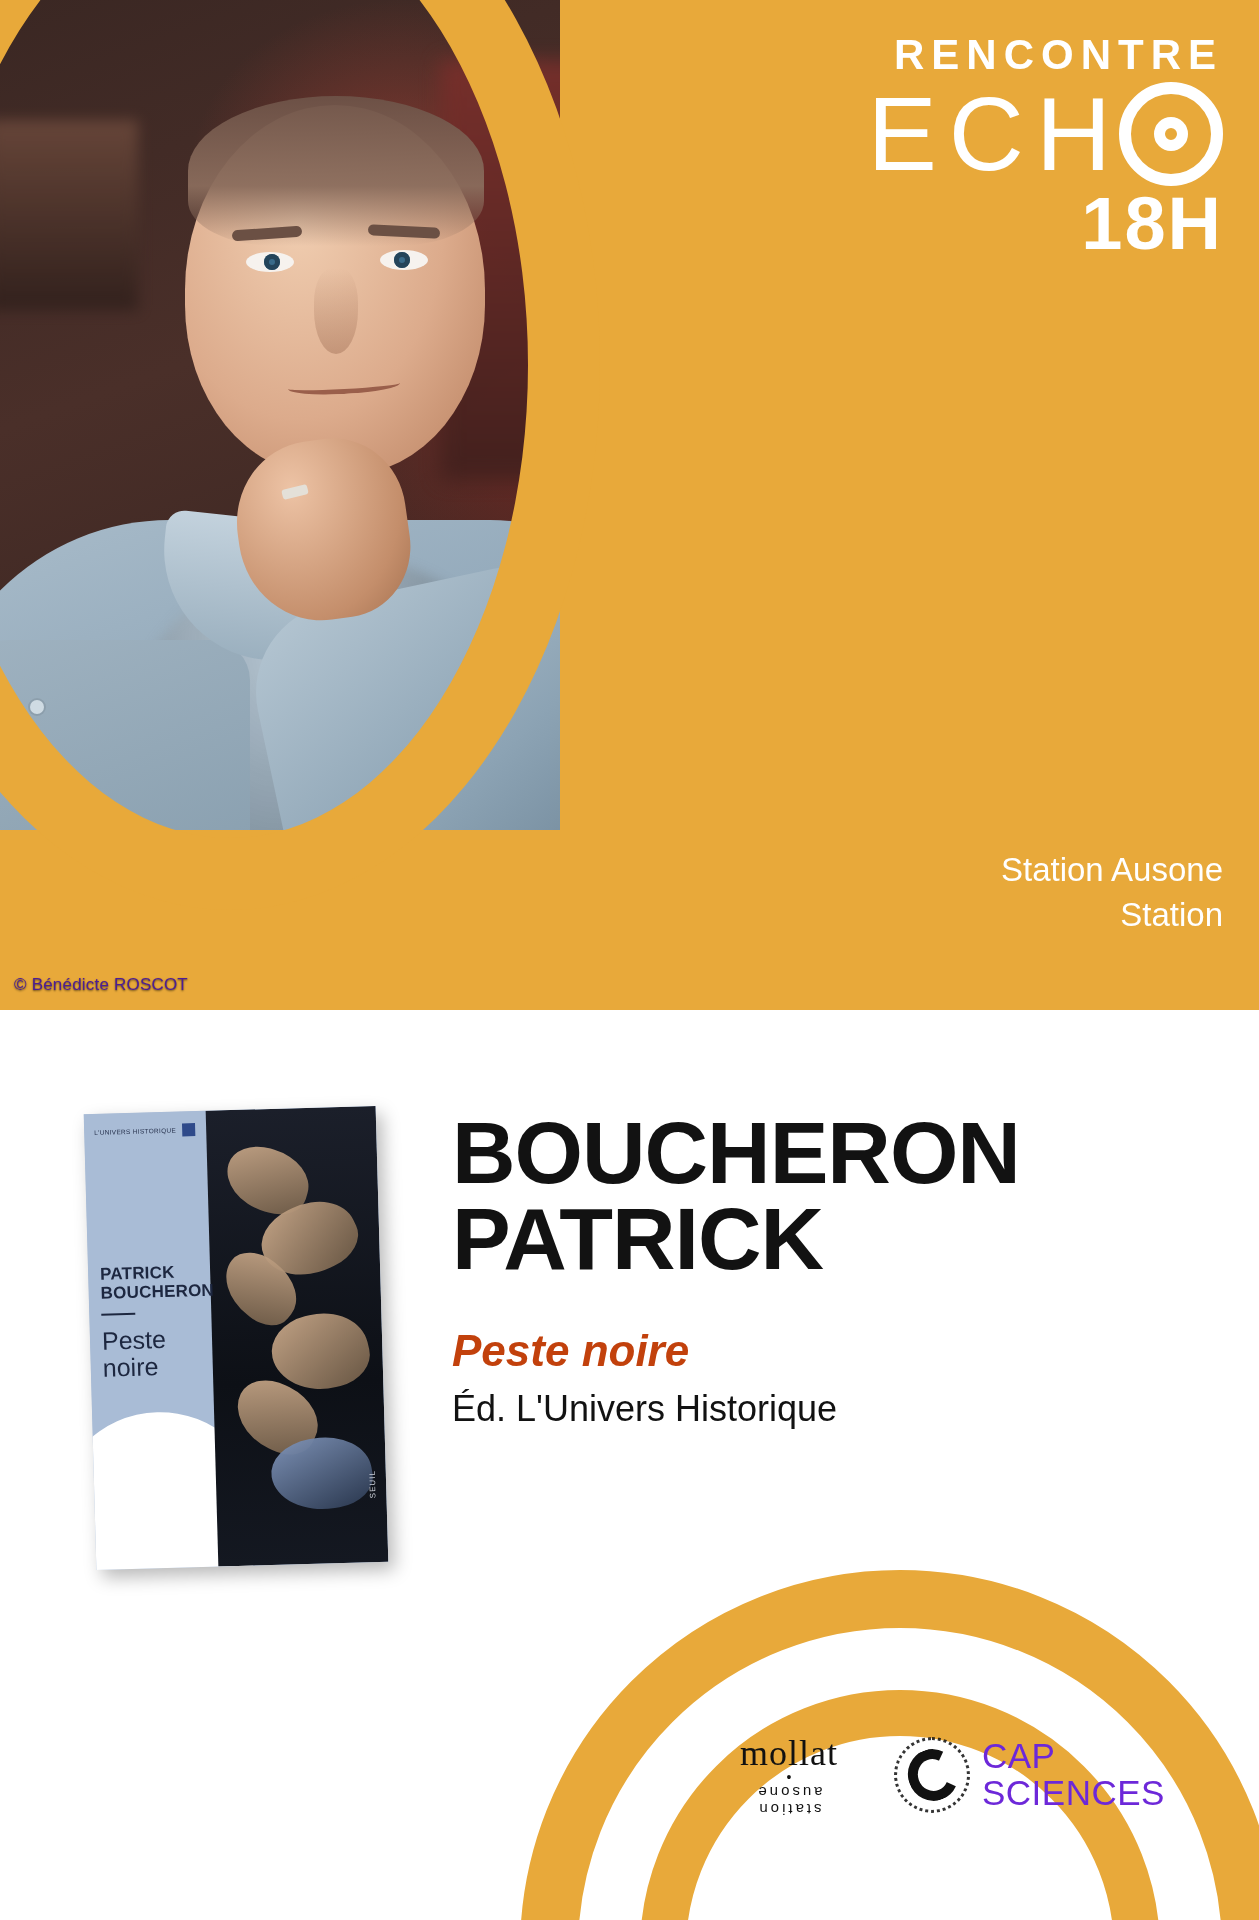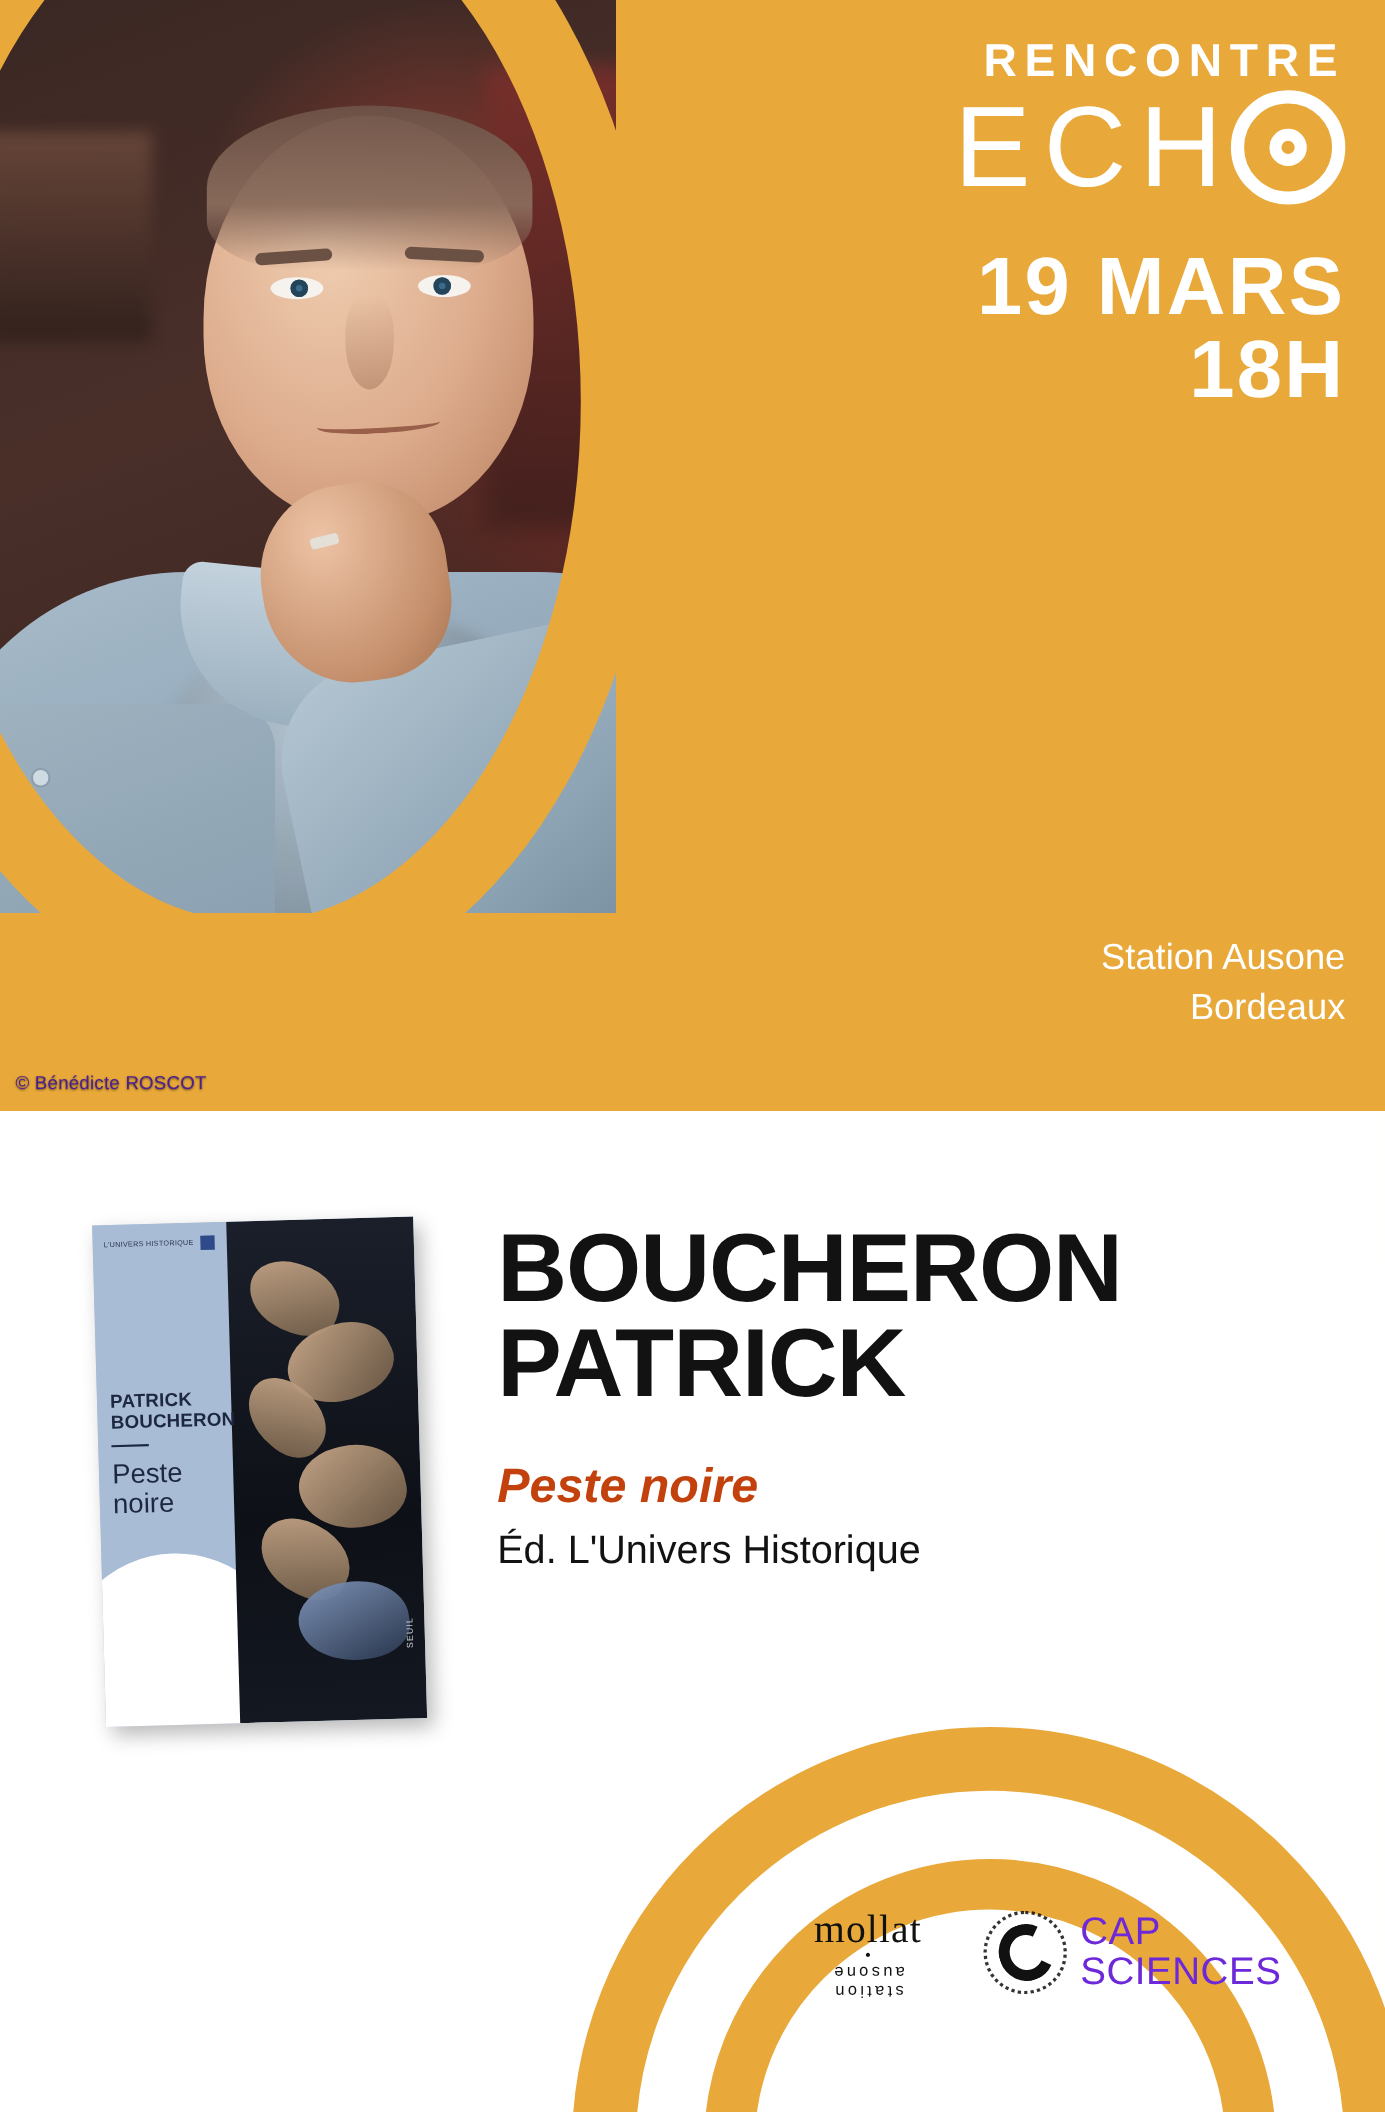--- a/index.html
+++ b/index.html
@@ -331,27 +331,26 @@
   <div class="credit">© Bénédicte ROSCOT</div>
 
   <div class="head-text">
     <div class="rencontre">RENCONTRE</div>
     <div class="echo-row">
       <div class="echo-word">ECH</div>
       <div class="echo-o">
           <i></i>
         </div>
     </div>
-    <div class="date">19 MARS</div>
     <div class="date" style="margin-top:0">18H</div>
   </div>
 
   <div class="venue">
     <div>Station Ausone</div>
-    <div>Bordeaux</div>
+    <div>Station</div>
   </div>
 </div>
 
 <div class="bottom-section">
 
   <div class="arc1"></div>
   <div class="arc2"></div>
 
   <div class="book">
     <div class="left-panel"></div>

